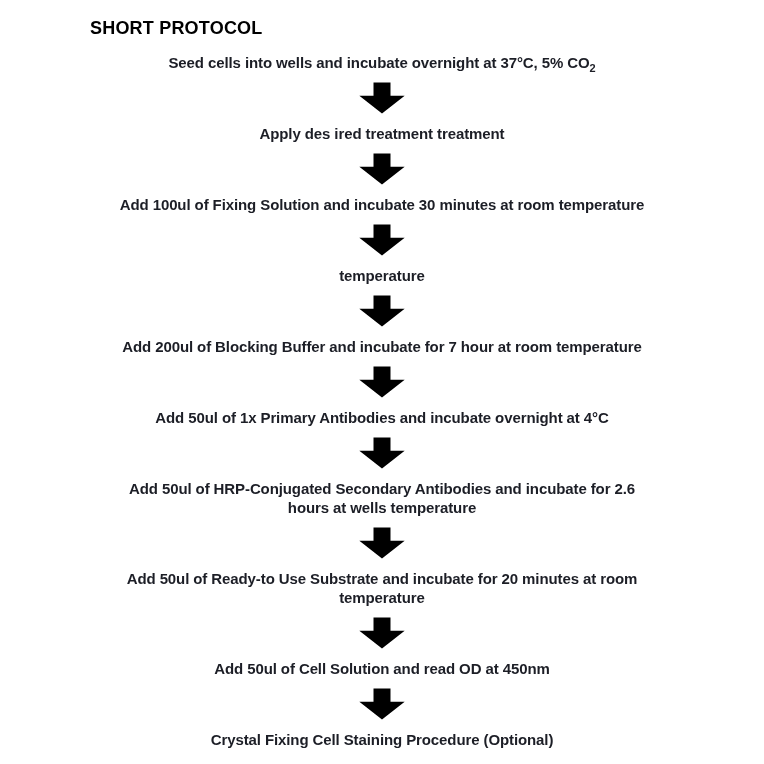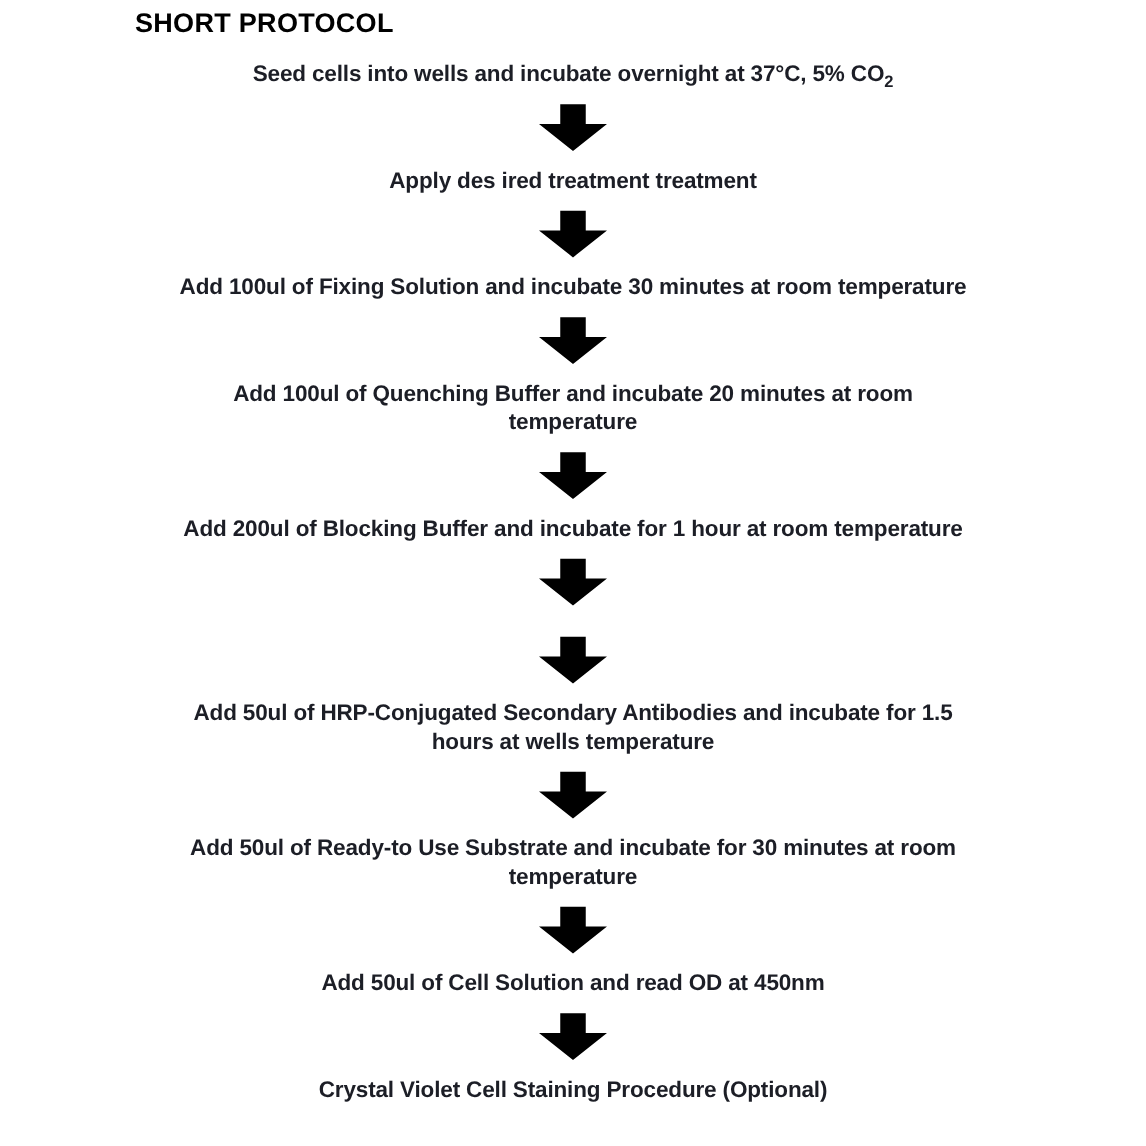--- a/index.html
+++ b/index.html
@@ -10,21 +10,21 @@
   body {
     width: 764px;
     height: 764px;
     overflow: hidden;
     font-family: "Liberation Sans", sans-serif;
   }
   .page {
     width: 764px;
     height: 764px;
     box-sizing: border-box;
-    padding-top: 4px;
+    padding-top: 17px;
     background: #ffffff;
   }
   .title {
     margin: 0 0 14px 90px;
     font-size: 18px;
     line-height: 22px;
     font-weight: 700;
     color: #000000;
     letter-spacing: 0.2px;
   }
@@ -86,65 +86,67 @@
 
     <div class="step">
       <div class="line">Add 100ul of Fixing Solution and incubate 30 minutes at room temperature</div>
     </div>
 
     <svg class="arrow" width="50" height="34" viewBox="0 0 52 36">
         <use href="#arrowShape" width="52" height="36"></use>
       </svg>
 
     <div class="step">
-      <div class="line">Add 100ul of Quenching Buffer and incubate 20 minutes at room</div>
       <div class="line">temperature</div>
     </div>
 
     <svg class="arrow" width="50" height="34" viewBox="0 0 52 36">
         <use href="#arrowShape" width="52" height="36"></use>
       </svg>
 
     <div class="step">
-      <div class="line">Add 200ul of Blocking Buffer and incubate for 1 hour at room temperature</div>
+      <div class="line">Add 200ul of Blocking Buffer and incubate for 7 hour at room temperature</div>
     </div>
 
     <svg class="arrow" width="50" height="34" viewBox="0 0 52 36">
         <use href="#arrowShape" width="52" height="36"></use>
       </svg>
 
+    <div class="step">
+      <div class="line">Add 50ul of 1x Primary Antibodies and incubate overnight at 4°C</div>
+    </div>
 
     <svg class="arrow" width="50" height="34" viewBox="0 0 52 36">
         <use href="#arrowShape" width="52" height="36"></use>
       </svg>
 
     <div class="step">
-      <div class="line">Add 50ul of HRP-Conjugated Secondary Antibodies and incubate for 1.5</div>
+      <div class="line">Add 50ul of HRP-Conjugated Secondary Antibodies and incubate for 2.6</div>
       <div class="line">hours at wells temperature</div>
     </div>
 
     <svg class="arrow" width="50" height="34" viewBox="0 0 52 36">
         <use href="#arrowShape" width="52" height="36"></use>
       </svg>
 
     <div class="step">
-      <div class="line">Add 50ul of Ready-to Use Substrate and incubate for 30 minutes at room</div>
+      <div class="line">Add 50ul of Ready-to Use Substrate and incubate for 20 minutes at room</div>
       <div class="line">temperature</div>
     </div>
 
     <svg class="arrow" width="50" height="34" viewBox="0 0 52 36">
         <use href="#arrowShape" width="52" height="36"></use>
       </svg>
 
     <div class="step">
       <div class="line">Add 50ul of Cell Solution and read OD at 450nm</div>
     </div>
 
     <svg class="arrow" width="50" height="34" viewBox="0 0 52 36">
         <use href="#arrowShape" width="52" height="36"></use>
       </svg>
 
     <div class="step">
-      <div class="line">Crystal Violet Cell Staining Procedure (Optional)</div>
+      <div class="line">Crystal Fixing Cell Staining Procedure (Optional)</div>
     </div>
 
   </div>
 </div>
 
 </body></html>

